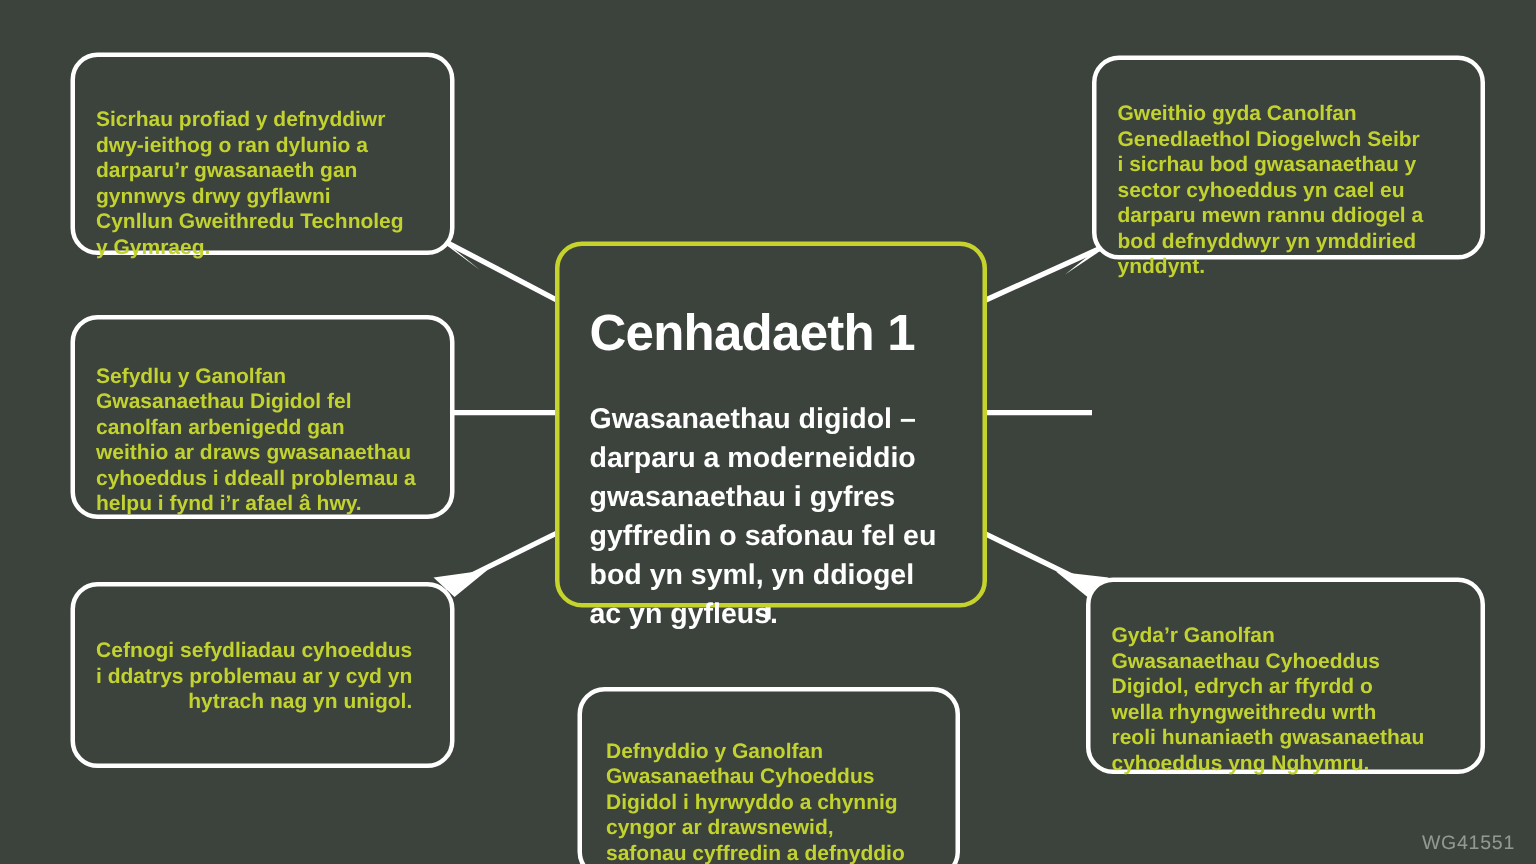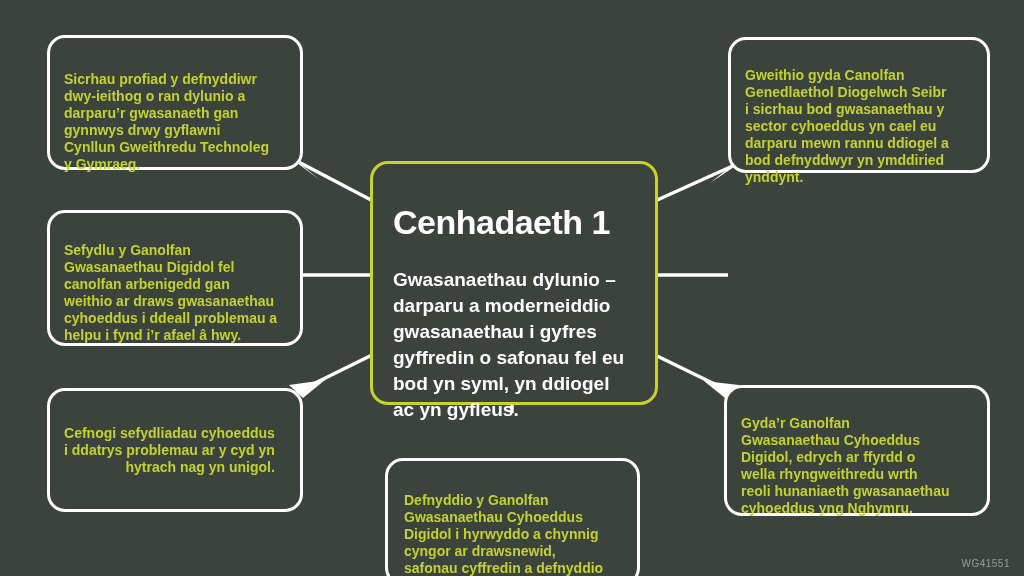--- a/index.html
+++ b/index.html
@@ -60,21 +60,21 @@
     font-size: 19px;
     line-height: 26px;
     font-weight: bold;
     color: #FFFFFF;
     white-space: pre-line;
   }
   .watermark {
     position: absolute;
     right: 14px;
     bottom: 7px;
-    font-size: 10px;
+    font-size: 13px;
     font-weight: normal;
     color: rgba(215, 225, 215, 0.55);
     letter-spacing: 0.5px;
   }
 </style>
 </head>
 <body>
 
 <div class="canvas">
 
@@ -94,21 +94,21 @@
     <line x1="655" y1="275" x2="728" y2="275" stroke="#FFFFFF" stroke-width="3.5"></line>
 
     <line x1="731" y1="392" x2="653" y2="354" stroke="#FFFFFF" stroke-width="3.5"></line>
     <polygon points="739,385 725,398 704,381" fill="#FFFFFF"></polygon>
 
     <line x1="512" y1="355" x2="512" y2="413" stroke="#FFFFFF" stroke-width="3.5"></line>
   </svg>
 
   <div class="bubble center-box">
     <div class="center-title">Cenhadaeth 1</div>
-    <div class="center-body">Gwasanaethau dylunio –
+    <div class="center-body">Gwasanaethau digidol –
 darparu a moderneiddio
 gwasanaethau i gyfres
 gyffredin o safonau fel eu
 bod yn syml, yn ddiogel
 ac yn gyfleus.</div>
   </div>
 
   <div class="bubble tl">
     <span class="txt">Sicrhau profiad y defnyddiwr
 dwy-ieithog o ran dylunio a

